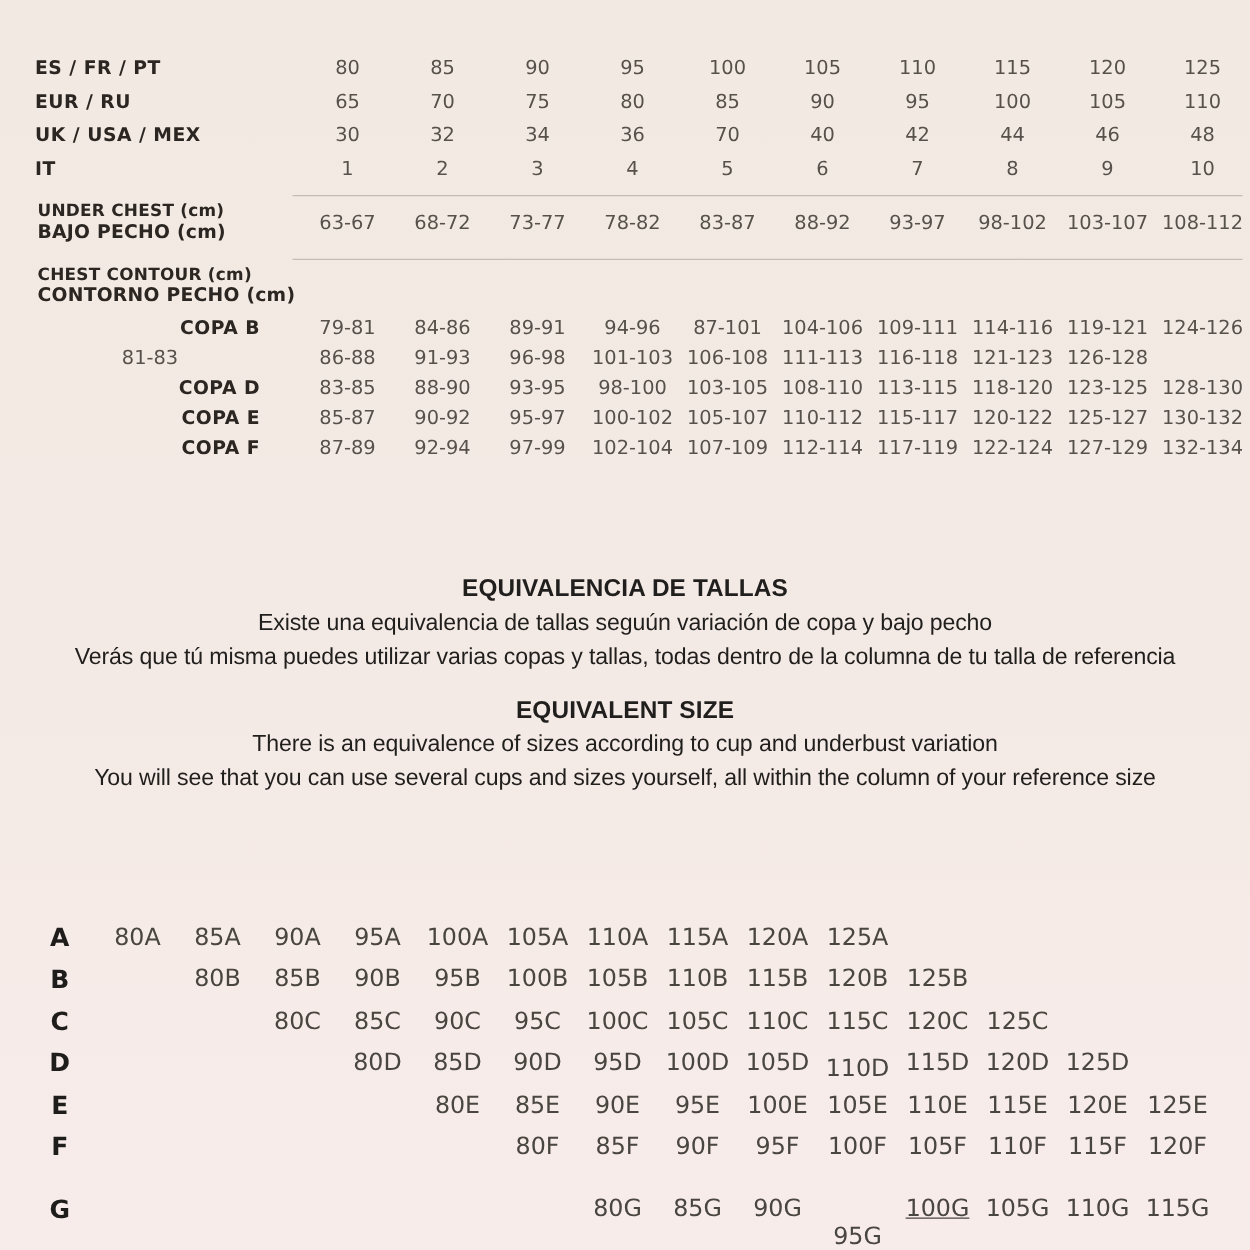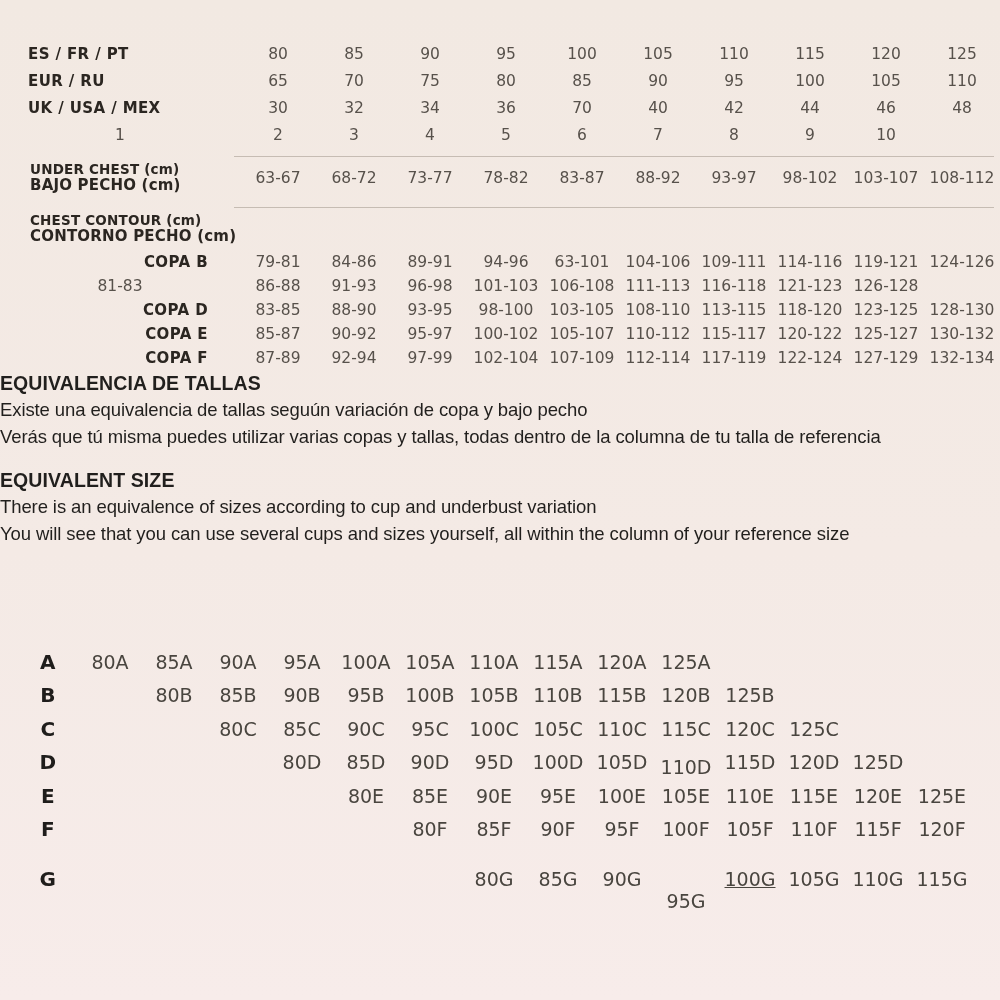--- a/index.html
+++ b/index.html
@@ -33,21 +33,21 @@
   .twolbl{display:flex;flex-direction:column;justify-content:center;padding-left:30px;line-height:1.15;}
   .twolbl .l1{font-size:13.5px;font-weight:700;letter-spacing:.2px;white-space:nowrap;}
   .twolbl .l2{font-size:15px;font-weight:800;letter-spacing:.2px;white-space:nowrap;}
   .cup-row{height:24px;}
   .cuplbl{
     font-weight:800;font-size:15px;text-align:right;padding-right:32px;
     letter-spacing:.4px;color:var(--ink-dark);white-space:nowrap;
   }
 
   
-  .equiv{text-align:left;font-family:"Liberation Sans",sans-serif;color:#211f1d;}
+  .equiv{margin-top:88px;text-align:center;font-family:"Liberation Sans",sans-serif;color:#211f1d;}
   .equiv .block+.block{margin-top:17px;}
   .equiv h2{font-size:19.5px;font-weight:700;margin:0;line-height:27px;letter-spacing:.1px;}
   .equiv p{font-size:18.5px;font-weight:400;margin:0;line-height:26.5px;white-space:nowrap;letter-spacing:-.1px;}
 
   
   .matrix{margin-top:98px;}
   .mrow{display:grid;grid-template-columns:78px repeat(14,64px);align-items:center;height:33.5px;}
   .mletter{
     font-weight:800;font-size:20px;text-align:center;padding-left:18px;
     color:#1f1d1b;letter-spacing:.5px;
@@ -93,20 +93,21 @@
         <div class="val">34</div>
         <div class="val">36</div>
         <div class="val">70</div>
         <div class="val">40</div>
         <div class="val">42</div>
         <div class="val">44</div>
         <div class="val">46</div>
         <div class="val">48</div>
       </div>
       <div class="srow hdr-row">
+        <div class="lbl">IT</div>
         <div class="val">1</div>
         <div class="val">2</div>
         <div class="val">3</div>
         <div class="val">4</div>
         <div class="val">5</div>
         <div class="val">6</div>
         <div class="val">7</div>
         <div class="val">8</div>
         <div class="val">9</div>
         <div class="val">10</div>
@@ -134,21 +135,21 @@
           <span class="l1">CHEST CONTOUR (cm)</span>
           <span class="l2">CONTORNO PECHO (cm)</span>
         </div>
       </div>
       <div class="srow cup-row">
         <div class="cuplbl">COPA B</div>
         <div class="val">79-81</div>
         <div class="val">84-86</div>
         <div class="val">89-91</div>
         <div class="val">94-96</div>
-        <div class="val">63-101</div>
+        <div class="val">87-101</div>
         <div class="val">104-106</div>
         <div class="val">109-111</div>
         <div class="val">114-116</div>
         <div class="val">119-121</div>
         <div class="val">124-126</div>
       </div>
       <div class="srow cup-row">
         <div class="val">81-83</div>
         <div class="val">86-88</div>
         <div class="val">91-93</div>

